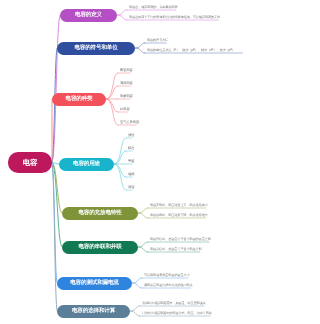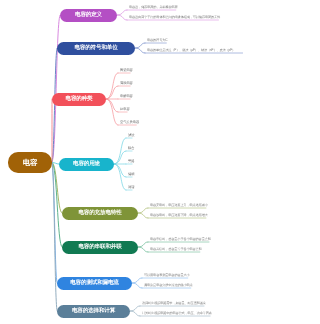--- a/index.html
+++ b/index.html
@@ -102,21 +102,21 @@
       <path d="M 142 278 L 187.75 278" stroke="#7db3ec" stroke-width="0.55" fill="none" stroke-linecap="round"></path>
       <path d="M 132 283 C 139.2 283, 136.8 288, 142 288" stroke="#7db3ec" stroke-width="0.7" fill="none" stroke-linecap="round"></path>
       <path d="M 142 288 L 190.8 288" stroke="#7db3ec" stroke-width="0.55" fill="none" stroke-linecap="round"></path>
       <path d="M 52 162.5 C 54.75 162.5, 54.525 311, 57 311" stroke="#93adbf" stroke-width="1" fill="none" stroke-linecap="round"></path>
       <path d="M 130 311 C 137.2 311, 134.8 306, 140 306" stroke="#93adbf" stroke-width="0.7" fill="none" stroke-linecap="round"></path>
       <path d="M 140 306 L 204.05 306" stroke="#93adbf" stroke-width="0.55" fill="none" stroke-linecap="round"></path>
       <path d="M 130 311 C 137.2 311, 134.8 316, 140 316" stroke="#93adbf" stroke-width="0.7" fill="none" stroke-linecap="round"></path>
       <path d="M 140 316 L 210.14999999999998 316" stroke="#93adbf" stroke-width="0.55" fill="none" stroke-linecap="round"></path>
     </svg>
   <div id="nodes">
-      <div class="node root" style="left: 8px; top: 152px; width: 44px; height: 21px; background: #a16207;">
+      <div class="node root" style="left: 8px; top: 152px; width: 44px; height: 21px; background: #be185d;">
         <span>电容</span>
       </div>
       <div class="node branch" style="left: 60px; top: 8.5px; width: 57px; background: rgb(180, 79, 196);">
         <span>电容的定义</span>
       </div>
       <div class="detail" style="left: 129px; top: 4.8px;">电容器，储存电荷的，并能释放电荷</div>
       <div class="detail" style="left: 129px; top: 14.8px;">电容器由两个平行的导体和之间的绝缘体组成，可以储存电荷的元件</div>
       <div class="node branch" style="left: 57px; top: 41.5px; width: 78px; background: rgb(47, 79, 158);">
         <span>电容的符号和单位</span>
       </div>

